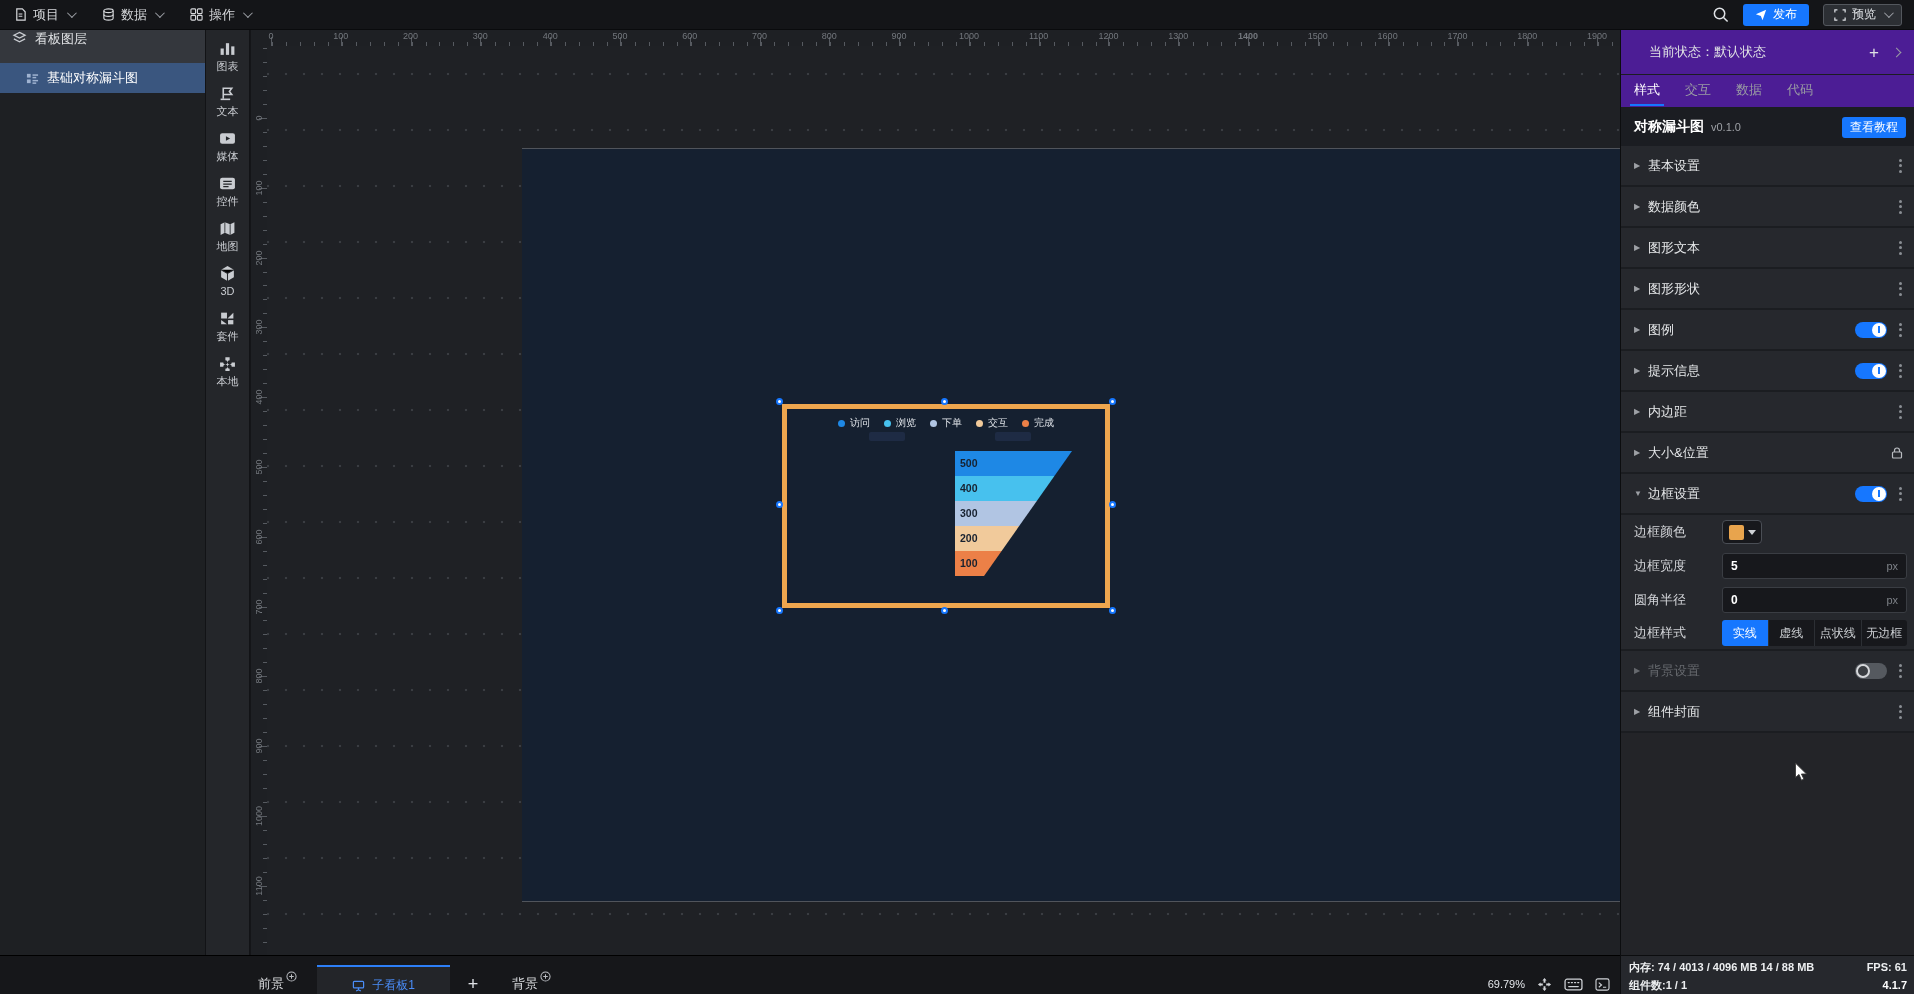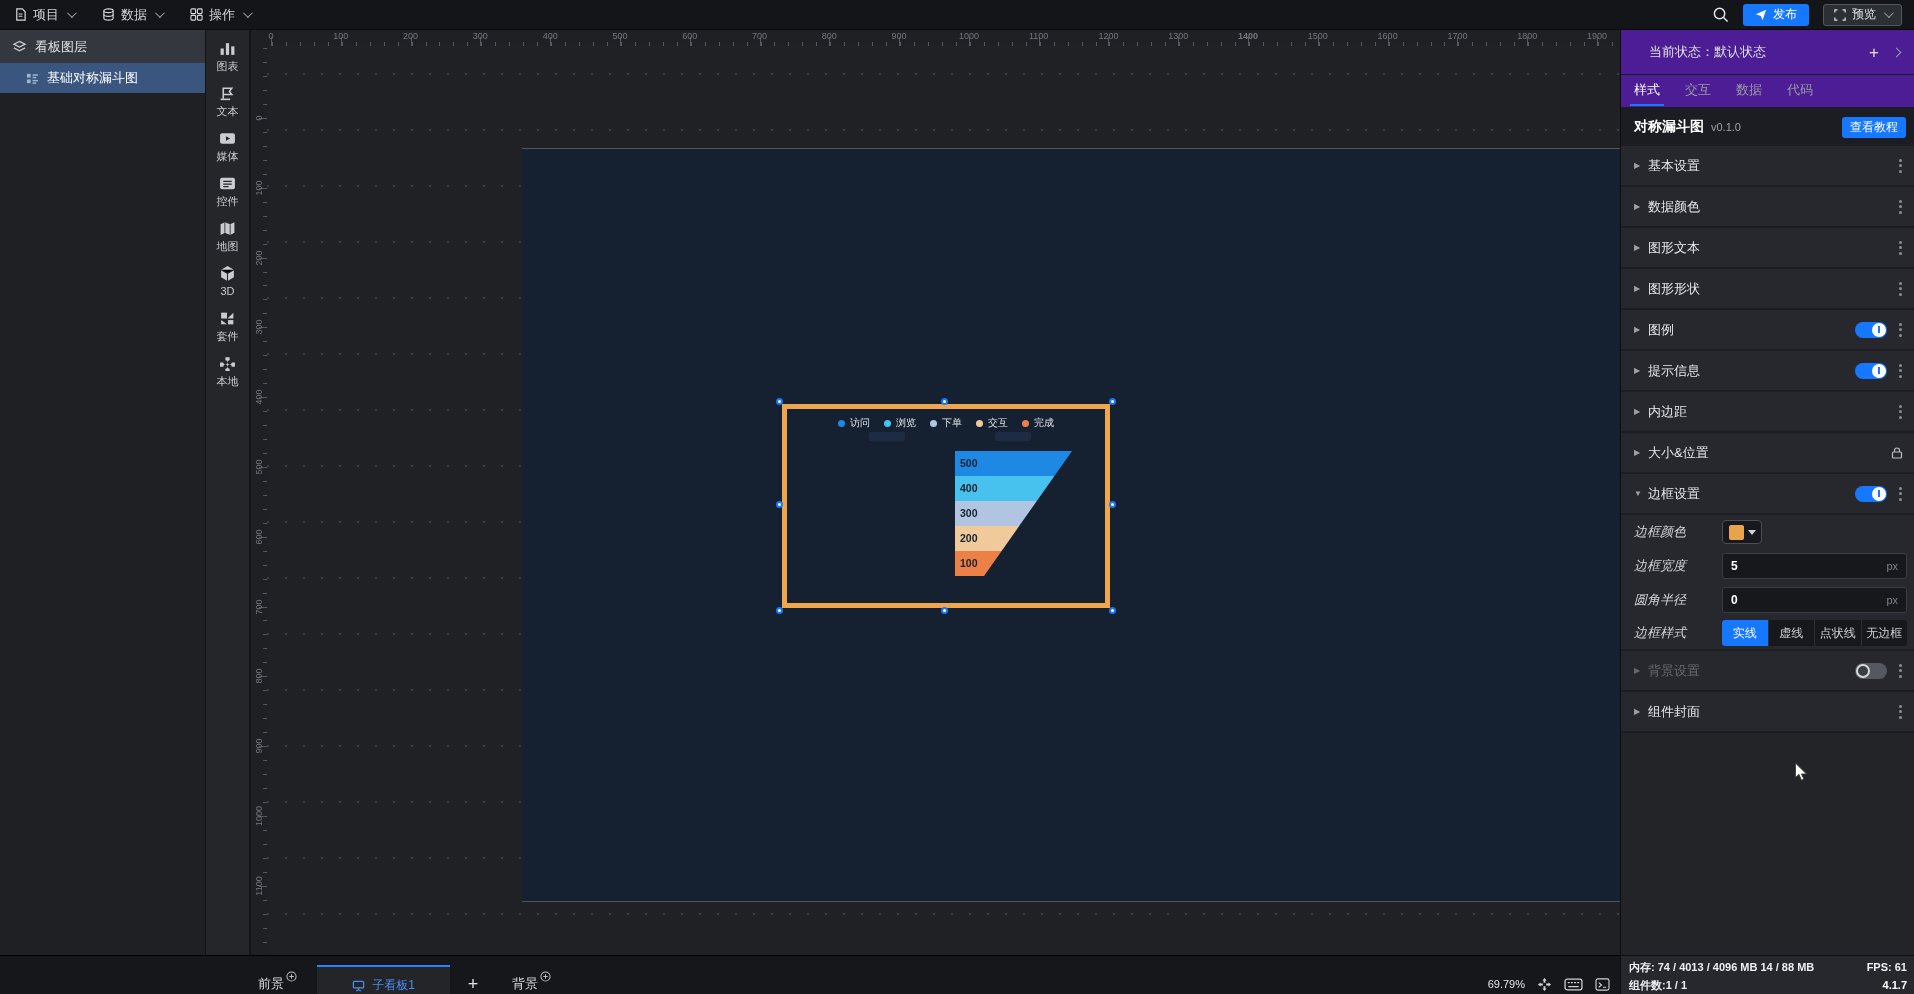--- a/index.html
+++ b/index.html
@@ -14,21 +14,21 @@
              font-size:13px;color:#d6d8db;}
   .chev{width:7px;height:7px;border-right:1.4px solid #9a9da3;border-bottom:1.4px solid #9a9da3;
         transform:rotate(45deg) translateY(-2px);margin-left:2px;}
   #topbar-right{margin-left:auto;display:flex;align-items:center;gap:14px;padding-right:12px;}
   .btn-publish{display:flex;align-items:center;gap:6px;background:#1677ff;color:#fff;
                font-size:12px;height:22px;padding:0 12px;border-radius:3px;}
   .btn-preview{display:flex;align-items:center;gap:6px;background:#2c2f34;border:1px solid #53575d;
                color:#dfe2e6;font-size:12px;height:22px;padding:0 10px;border-radius:3px;}
   
   #layers{position:absolute;left:0;top:30px;width:205px;height:925px;background:#1e2023;}
-  #layers-header{height:33px;background:#34373d;display:flex;align-items:center;gap:8px;
+  #layers-header{height:33px;background:#34373d;display:flex;align-items:flex-start;gap:8px;
                  padding:0 12px;font-size:13px;color:#e0e2e5;}
   .layer-item{height:30px;display:flex;align-items:center;gap:8px;padding:0 12px 0 26px;
               font-size:13px;color:#fff;}
   .layer-item.selected{background:#3a567f;}
   
   #toolbox{position:absolute;left:205px;top:30px;width:45px;height:925px;background:#24262a;
            border-left:1px solid #121316;border-right:1px solid #121316;
            display:flex;flex-direction:column;align-items:center;padding-top:10px;gap:13px;}
   .tool{display:flex;flex-direction:column;align-items:center;gap:3px;width:45px;}
   .tool svg{width:17px;height:17px;}
@@ -91,21 +91,21 @@
   .kebab i{width:3px;height:3px;border-radius:50%;background:#8a8e94;}
   .toggle{position:relative;width:32px;height:16px;border-radius:8px;}
   .toggle.on{background:#1677ff;}
   .toggle.on .knob{position:absolute;right:1px;top:1px;width:14px;height:14px;border-radius:50%;
                    background:#fff;}
   .toggle.on .knob::after{content:"";position:absolute;left:6px;top:3.5px;width:2px;height:7px;background:#1677ff;}
   .toggle.off{background:#55595f;}
   .toggle.off .knob{position:absolute;left:1px;top:1px;width:14px;height:14px;border-radius:50%;
                     background:#3a3d42;border:2px solid #d6d8db;}
   .field-row{height:34px;display:flex;align-items:center;padding:0 7px 0 13px;background:#26282d;}
-  .field-label{font-size:13px;color:#d3d5d9;width:88px;font-style:italic;}
+  .field-label{font-size:13px;color:#d3d5d9;width:88px;}
   .swatch-box{width:40px;height:24px;background:#17181c;border:1px solid #4a4e55;border-radius:4px;
               display:flex;align-items:center;justify-content:center;gap:4px;}
   .swatch{width:15px;height:15px;border-radius:2px;}
   .swatch-chev{width:0;height:0;border-left:4px solid transparent;border-right:4px solid transparent;
                border-top:5px solid #cfd2d6;}
   .num-input{flex:1;height:26px;background:#17181c;border:1px solid #3a3d43;border-radius:3px;
              display:flex;align-items:center;padding:0 8px;}
   .num-val{font-size:12px;font-weight:bold;color:#fff;flex:1;}
   .num-unit{font-size:11px;color:#7d8187;}
   .seg{flex:1;height:26px;display:flex;background:#17181c;border-radius:3px;overflow:hidden;}

